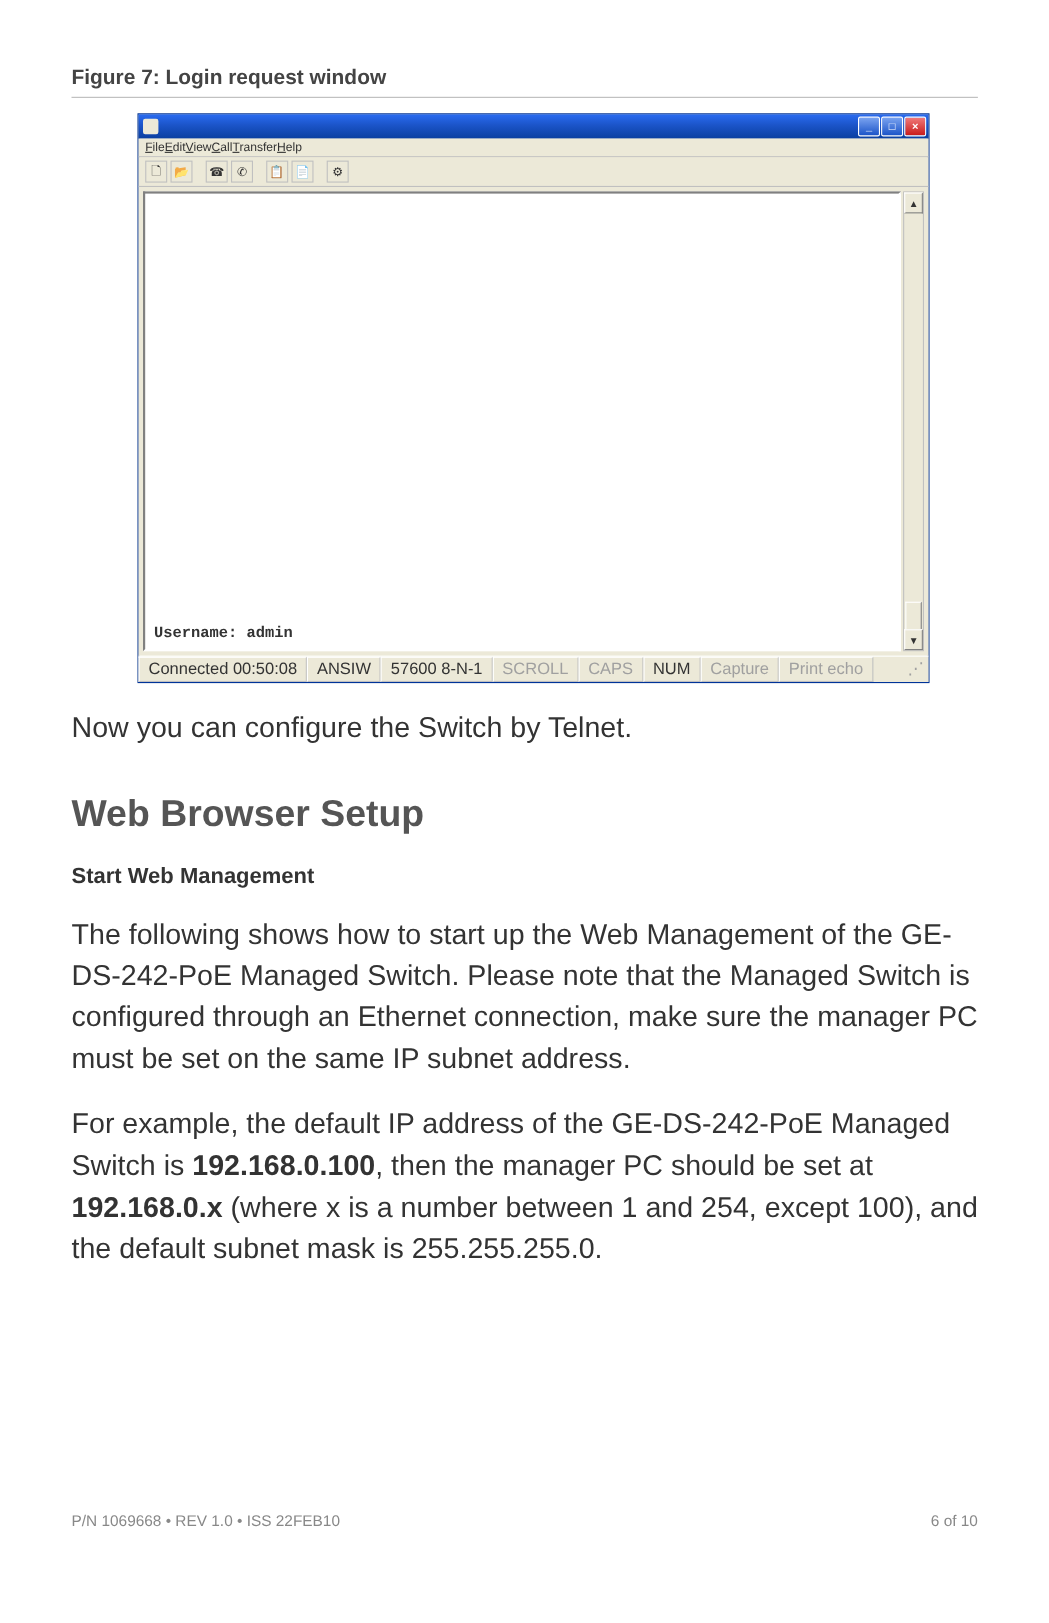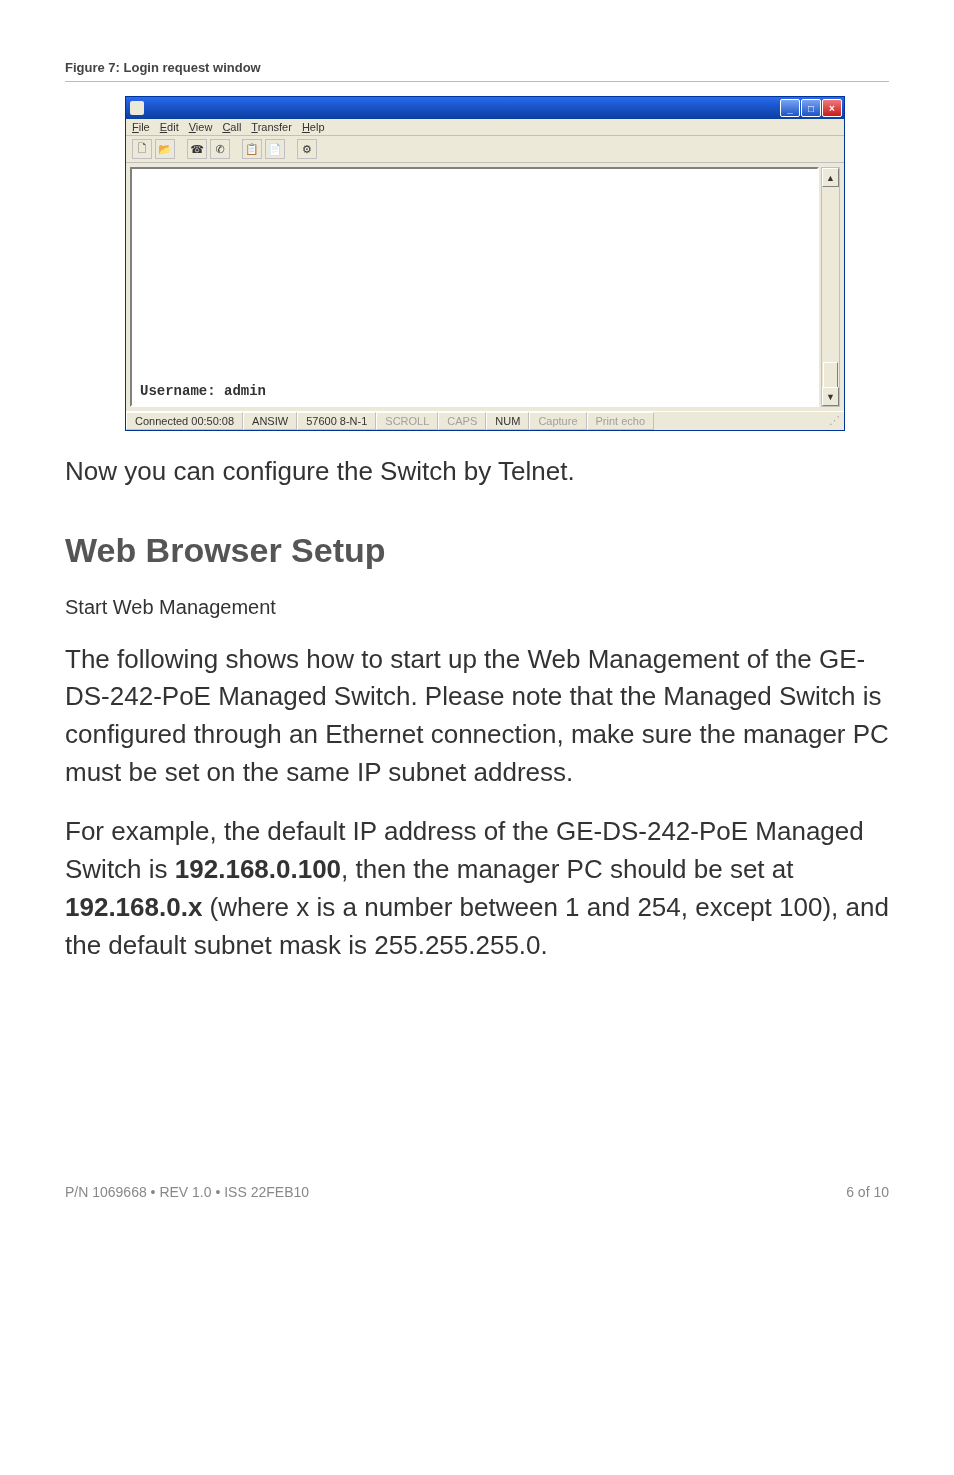--- a/index.html
+++ b/index.html
@@ -6,21 +6,21 @@
     margin: 0;
     padding: 60px 65px;
     font-family: Arial, Helvetica, sans-serif;
     color: #333;
     background: #fff;
     width: 954px;
     box-sizing: border-box;
   }
   .caption {
     font-weight: bold;
-    font-size: 13px;
+    font-size: 19px;
     color: #444;
     margin-bottom: 6px;
   }
   .hr-line {
     border: none;
     border-top: 1px solid #bbb;
     margin: 0 0 14px 0;
   }
   .screenshot-container {
     margin: 0 0 20px 60px;
@@ -64,21 +64,20 @@
     font-family: sans-serif;
   }
   .btn-min { background: linear-gradient(#7AA3F0, #1B54C8); }
   .btn-max { background: linear-gradient(#7AA3F0, #1B54C8); }
   .btn-close { background: linear-gradient(#F07A7A, #C81B1B); }
   .menubar {
     background: #ECE9D8;
     padding: 2px 6px;
     font-size: 11px;
     display: flex;
-    gap: 10px;
     border-bottom: 1px solid #C0C0C0;
   }
   .menubar span { cursor: default; }
   .menubar u { text-decoration: underline; }
   .toolbar {
     background: #ECE9D8;
     padding: 3px 6px;
     display: flex;
     gap: 3px;
     border-bottom: 1px solid #C0C0C0;
@@ -97,21 +96,21 @@
     padding: 4px;
     background: #ECE9D8;
     display: flex;
   }
   .terminal {
     flex: 1;
     background: #fff;
     border: 2px solid #808080;
     border-right-color: #fff;
     border-bottom-color: #fff;
-    height: 240px;
+    height: 418px;
     position: relative;
     padding: 6px 8px;
     box-sizing: border-box;
     font-family: "Courier New", monospace;
     font-size: 14px;
     font-weight: bold;
     display: flex;
     flex-direction: column;
     justify-content: flex-end;
     white-space: pre;
@@ -142,21 +141,21 @@
     right: 1px;
     height: 24px;
     background: #ECE9D8;
     border: 1px solid #fff;
     border-right-color: #808080;
     border-bottom-color: #808080;
   }
   .statusbar {
     background: #ECE9D8;
     display: flex;
-    font-size: 11px;
+    font-size: 15px;
     border-top: 1px solid #fff;
   }
   .status-cell {
     padding: 2px 8px;
     border: 1px solid #C0C0C0;
     border-top: 1px solid #fff;
     border-left: 1px solid #fff;
     white-space: nowrap;
   }
   .status-cell.dim { color: #A0A0A0; }
@@ -173,21 +172,21 @@
   }
   h2 {
     font-size: 34px;
     color: #555;
     font-weight: bold;
     margin: 40px 0 20px 0;
   }
   h3 {
     font-size: 20px;
     color: #333;
-    font-weight: normal;
+    font-weight: bold;
     margin: 26px 0 14px 0;
   }
   .footer {
     display: flex;
     justify-content: space-between;
     font-size: 14px;
     color: #888;
     margin-top: 220px;
   }
 </style>

